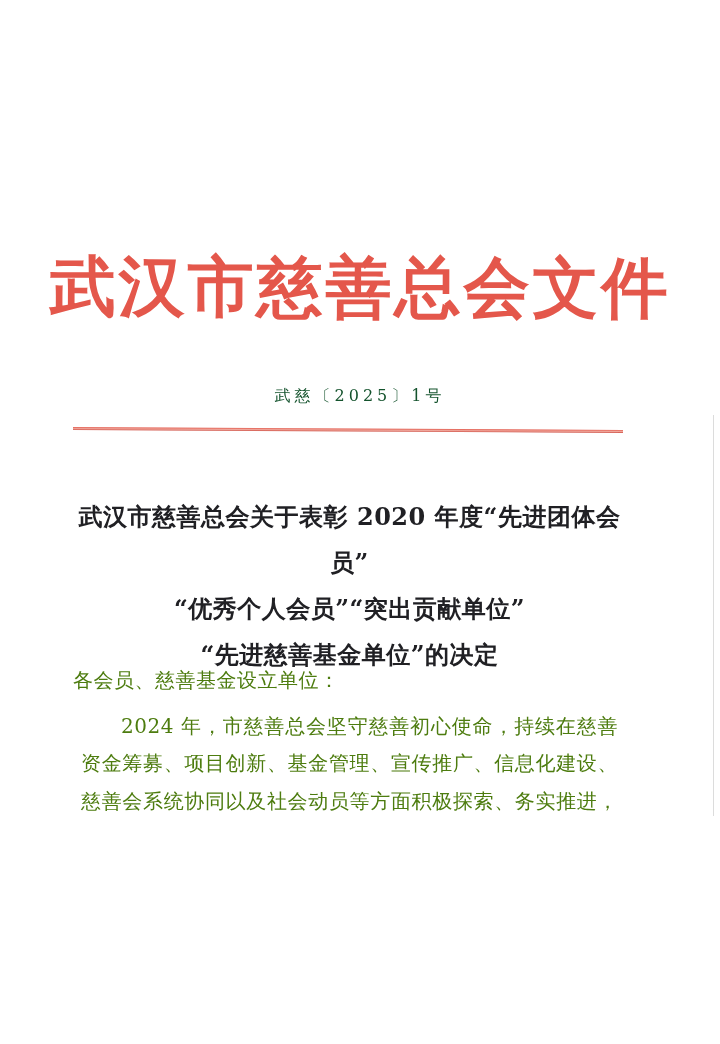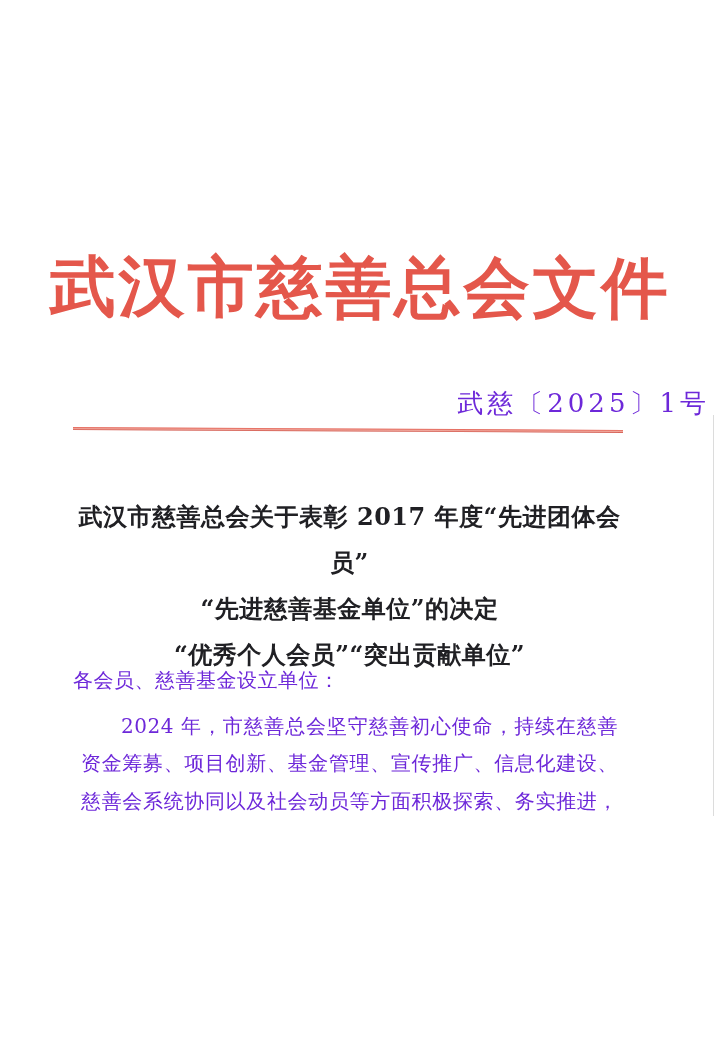--- a/index.html
+++ b/index.html
@@ -26,23 +26,23 @@
     color: #e4574b;
     letter-spacing: 3px;
     white-space: nowrap;
     transform: rotate(0.15deg);
   }
   .doc-number {
     position: absolute;
     top: 386px;
     left: 10px;
     width: 700px;
-    text-align: right;
-    font-size: 26px;
-    color: #6d28d9;
+    text-align: center;
+    font-size: 16px;
+    color: #14532d;
     letter-spacing: 4px;
   }
   .red-rule {
     position: absolute;
     top: 427px;
     left: 73px;
     width: 550px;
     height: 3px;
     background: linear-gradient(to bottom, #e25a4d 0%, #f0a79c 55%, #cf4f44 100%);
     transform: rotate(0.3deg);
@@ -60,21 +60,21 @@
     line-height: 46px;
     letter-spacing: 0.5px;
   }
   .body-text {
     position: absolute;
     top: 662px;
     left: 73px;
     width: 553px;
     font-size: 20px;
     line-height: 37.5px;
-    color: #6d28d9;
+    color: #4d7c0f;
     text-align: justify;
     letter-spacing: 0.5px;
   }
   .salutation {
     margin: 0;
   }
   .para {
     margin: 8px;
     text-indent: 2em;
   }
@@ -105,23 +105,23 @@
 
 <div class="page">
 
   <div class="letterhead">武汉市慈善总会文件</div>
 
   <div class="doc-number">武慈〔2025〕1号</div>
 
   <div class="red-rule"></div>
 
   <div class="heading">
-    <div class="heading-line">武汉市慈善总会关于表彰 2017 年度“先进团体会员”</div>
+    <div class="heading-line">武汉市慈善总会关于表彰 2020 年度“先进团体会员”</div>
+    <div class="heading-line">“优秀个人会员”“突出贡献单位”</div>
     <div class="heading-line">“先进慈善基金单位”的决定</div>
-    <div class="heading-line">“优秀个人会员”“突出贡献单位”</div>
   </div>
 
   <div class="body-text">
     <div class="salutation">各会员、慈善基金设立单位：</div>
     <p class="para">2024 年，市慈善总会坚守慈善初心使命，持续在慈善资金筹募、项目创新、基金管理、宣传推广、信息化建设、慈善会系统协同以及社会动员等方面积极探索、务实推进，各项工作稳步提升。全年涌现出众多热心公益慈善事业、无私奉献的先进团体会员和个人，广泛传播了慈善理念，推动了慈善事业的高质量发展。</p>
   </div>
 
   <div class="page-number">— 1 —</div>
 
   <div class="page-edge"></div>

